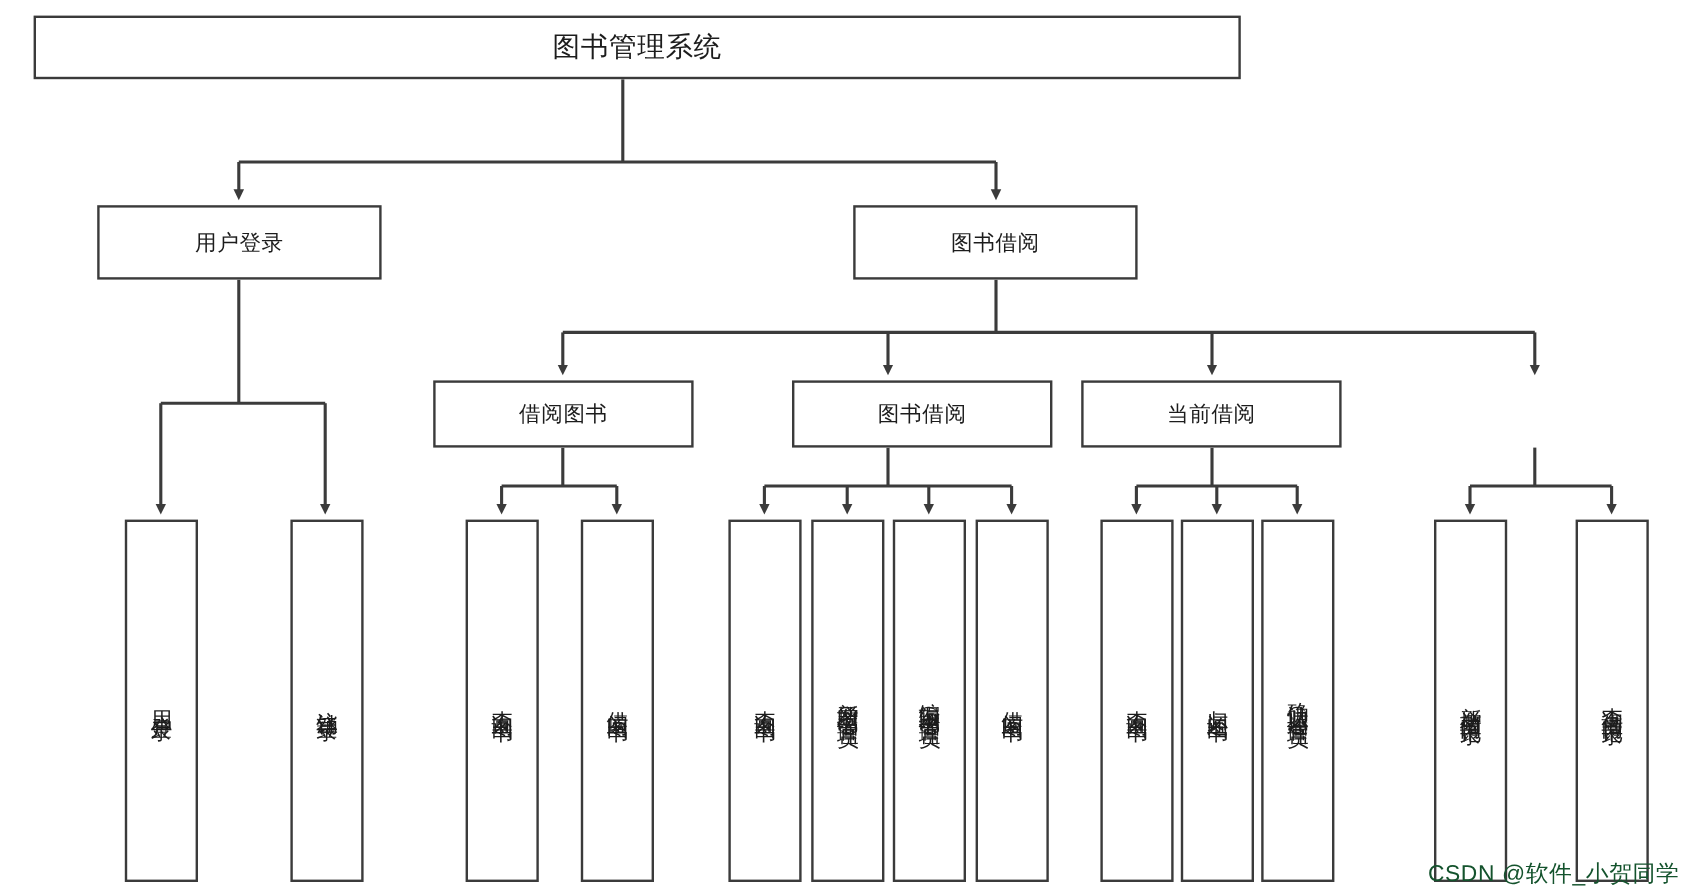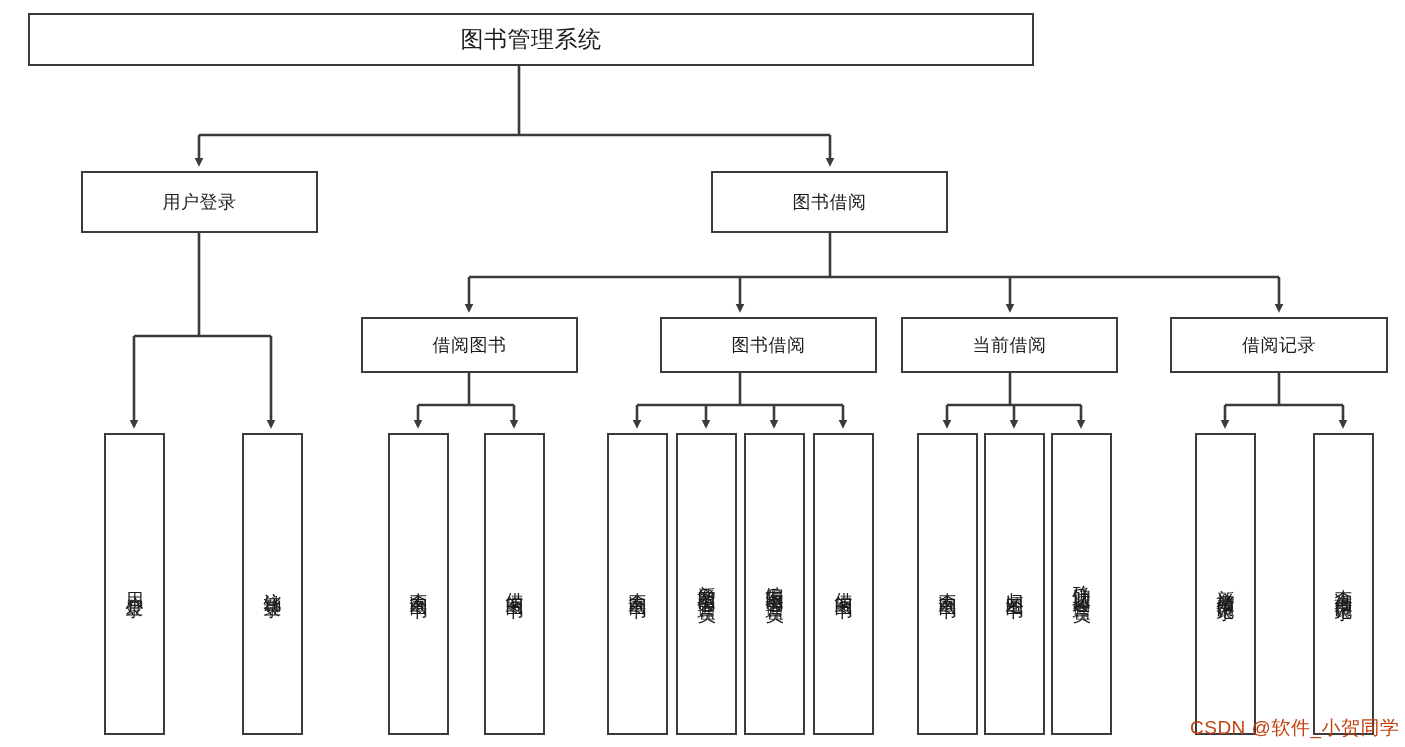--- a/index.html
+++ b/index.html
@@ -47,21 +47,21 @@
   .node.vertical .lbl {
     writing-mode: vertical-rl;
     text-orientation: upright;
     letter-spacing: 3px;
     white-space: normal;
     max-height: 100%;
   }
   .node.root .lbl { font-size: 23px; }
   .watermark {
     position: absolute;
-    color: #c2410c;
+    color: #14532d;
     font-size: 19px;
     letter-spacing: 0.5px;
     white-space: nowrap;
     z-index: 5;
   }
 </style>
 </head>
 <body>
 
 <div id="diagram-root">
@@ -129,23 +129,20 @@
 
   <div class="node" style="left:361px; top:317px; width:217px; height:56px;">
     <span class="lbl">借阅图书</span>
   </div>
   <div class="node" style="left:660px; top:317px; width:217px; height:56px;">
     <span class="lbl">图书借阅</span>
   </div>
   <div class="node" style="left:901px; top:317px; width:217px; height:56px;justify-content:center;">
     <span class="lbl">当前借阅</span>
   </div>
-  <div class="node" style="left:1170px; top:317px; width:218px; height:56px;">
-    <span class="lbl">借阅记录</span>
-  </div>
 
   <div class="node vertical" style="left:104px; top:433px; width:61px; height:302px;">
     <span class="lbl">用户登录</span>
   </div>
   <div class="node vertical" style="left:242px; top:433px; width:61px; height:302px;">
     <span class="lbl">注销登录</span>
   </div>
 
   <div class="node vertical" style="left:388px; top:433px; width:61px; height:302px;">
     <span class="lbl">查询图书</span>

